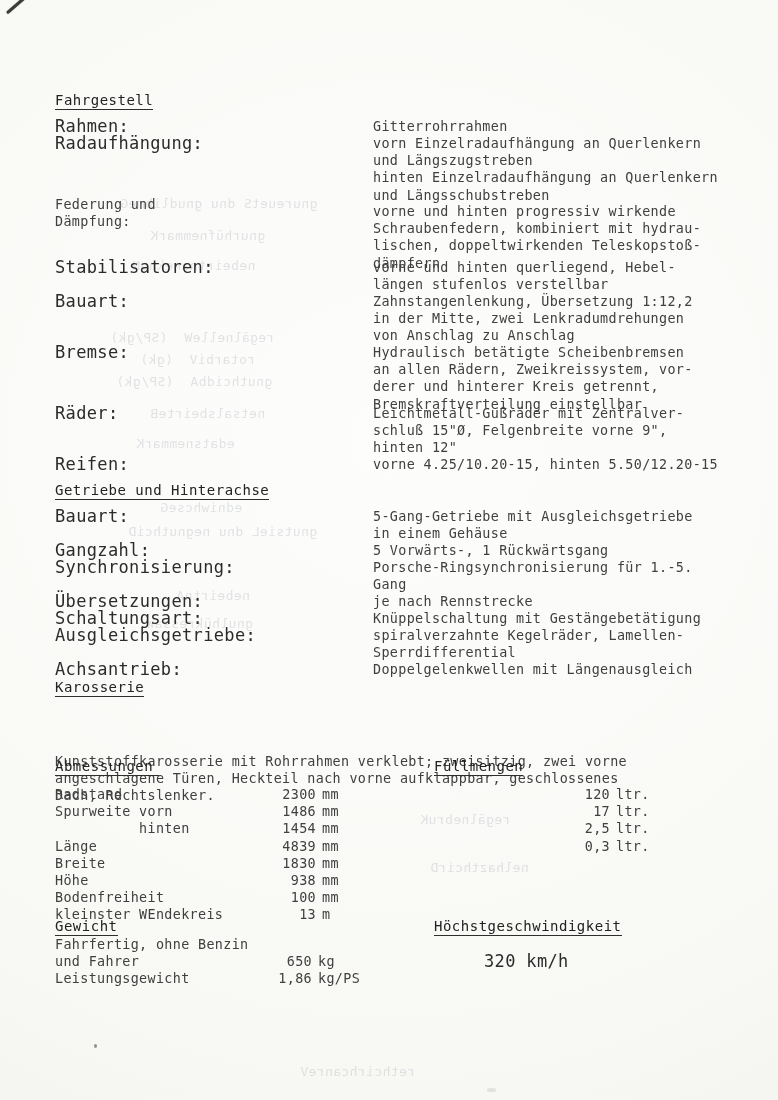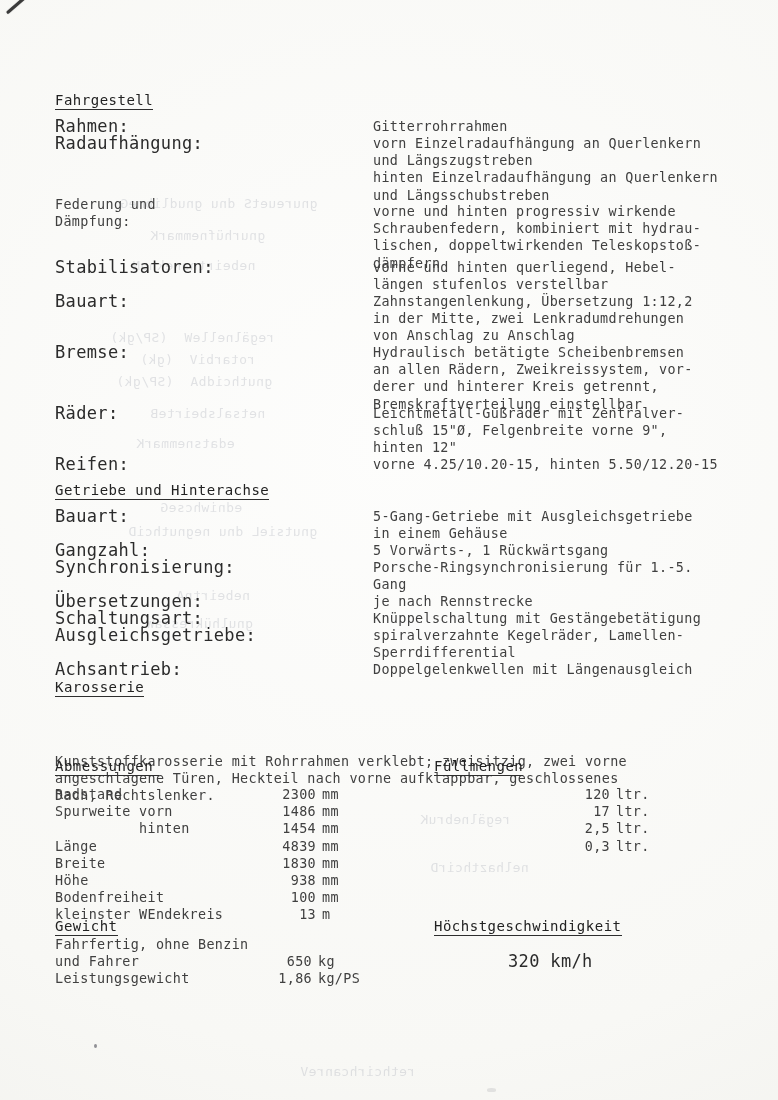--- a/index.html
+++ b/index.html
@@ -234,16 +234,16 @@
 und Fahrer
 Leistungsgewicht</div>
     <div class="blk num" style="left:252px;top:936px;width:60px;">
 650
 1,86</div>
     <div class="blk" style="left:318px;top:936px;">
 kg
 kg/PS</div>
 
     <div class="hd" style="left:434px;top:918px;"><span>Höchstgeschwindigkeit</span></div>
-    <div class="ln" style="left:508px;top:953px;">320 km/h</div>
+    <div class="ln" style="left:484px;top:953px;">320 km/h</div>
 
   </div>
 </div>
 
 </body></html>

